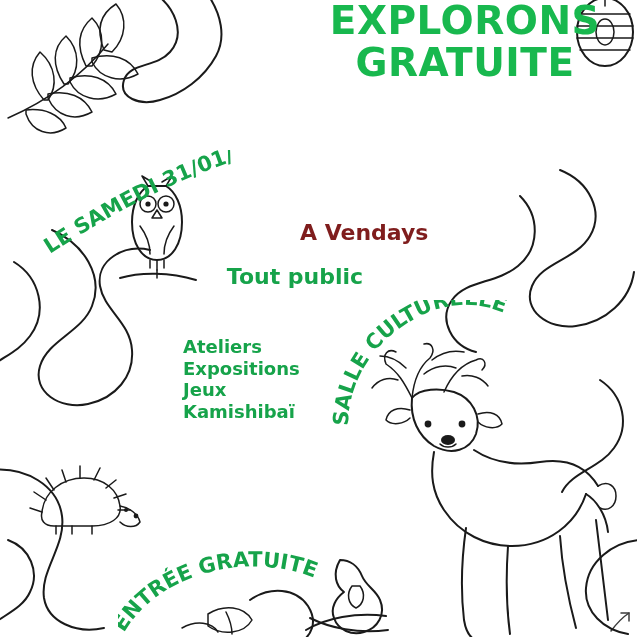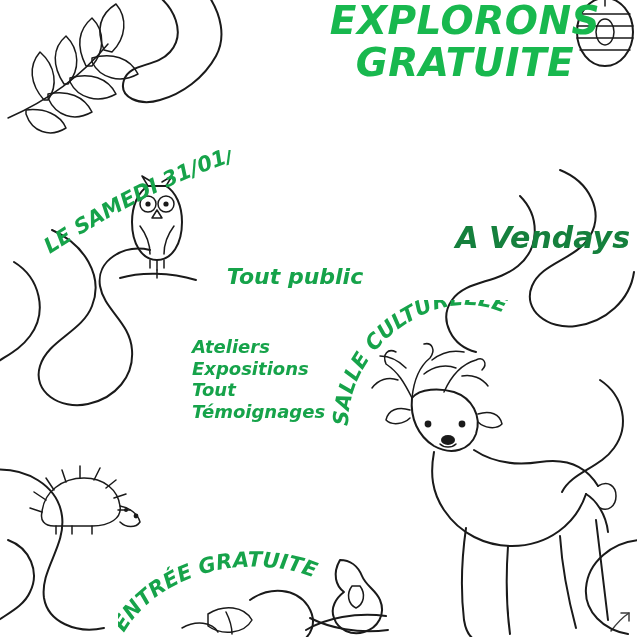--- a/index.html
+++ b/index.html
@@ -26,21 +26,20 @@
     left: 0; top: 0;
     width: 637px;
     height: 637px;
     pointer-events: none;
   }
   .text-layer {
     position: absolute;
     left: 0; top: 0;
     width: 637px;
     height: 637px;
-    font-style: italic;
   }
 
   
   .headline {
     position: absolute;
     left: 300px;
     top: 0px;
     width: 330px;
     text-align: center;
     color: #18b84e;
@@ -51,42 +50,42 @@
     letter-spacing: 0.5px;
   }
   .headline div { white-space: nowrap; }
 
   
   .venue {
     position: absolute;
     left: 300px;
     top: 220px;
     width: 330px;
-    text-align: right;
-    color: #15803d;
-    font-size: 30px;
+    text-align: left;
+    color: #7f1d1d;
+    font-size: 22px;
     font-weight: bold;
     font-family: "DejaVu Sans", sans-serif;
   }
   .audience {
     position: absolute;
     left: 150px;
     top: 264px;
     width: 290px;
     text-align: center;
     color: #16a34a;
     font-size: 22px;
     font-weight: bold;
     font-family: "DejaVu Sans", sans-serif;
   }
 
   
   .activities {
     position: absolute;
-    left: 192px;
+    left: 183px;
     top: 336px;
     color: #16a34a;
     font-size: 18px;
     font-weight: bold;
     line-height: 21.5px;
     font-family: "DejaVu Sans", sans-serif;
   }
   .activities div { white-space: nowrap; }
 
   
@@ -279,22 +278,22 @@
       <div>GRATUITE</div>
     </div>
 
     <div class="venue">A Vendays</div>
 
     <div class="audience">Tout public</div>
 
     <div class="activities">
       <div>Ateliers</div>
       <div>Expositions</div>
-      <div>Tout</div>
-      <div>Témoignages</div>
+      <div>Jeux</div>
+      <div>Kamishibaï</div>
     </div>
 
     <svg class="date-arc" viewBox="0 0 230 110" xmlns="http://www.w3.org/2000/svg">
       <defs>
         <path id="datePath" d="M8 104 C 52 76, 110 38, 200 8" fill="none"></path>
       </defs>
       <text class="arc-text">
         <textPath href="#datePath" startOffset="0%" id="dateTextPath">LE SAMEDI 31/01/2026</textPath>
       </text>
     </svg>

